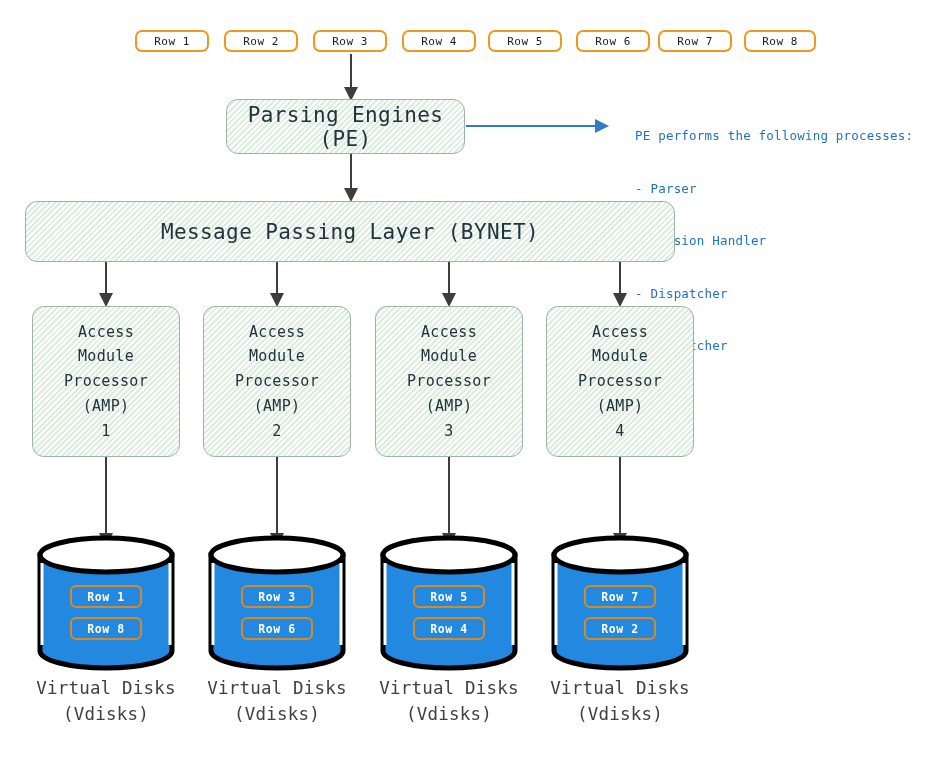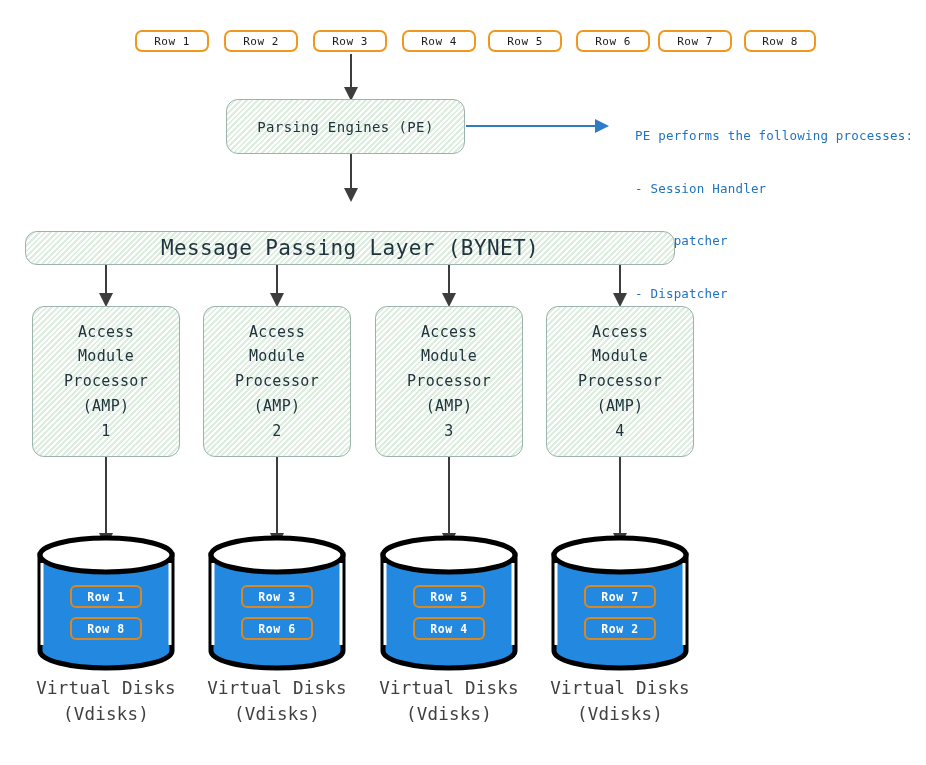--- a/index.html
+++ b/index.html
@@ -41,21 +41,21 @@
         rgba(255,255,255,0.85) 0px,
         rgba(255,255,255,0.85) 2px,
         rgba(210,230,214,0.55) 2px,
         rgba(210,230,214,0.55) 4px);
     color: #20343d;
     display: flex;
     align-items: center;
     justify-content: center;
     text-align: center;
   }
-  #pe-box { font-size: 14px; letter-spacing: 0.4px; }
+  #pe-box { font-size: 21px; letter-spacing: 0.4px; }
   #bynet-box { font-size: 21px; letter-spacing: 0.4px; }
   .amp-box {
     font-size: 15px;
     line-height: 1.65;
     flex-direction: column;
     letter-spacing: 0.3px;
   }
   .amp-box span { display: block; }
 
   
@@ -161,26 +161,27 @@
   <div class="row-chip" style="left:744px; top:30px; width:72px;">
       <span>Row 8</span>
     </div>
 
   <div class="greenbox" id="pe-box" style="left:226px; top:99px; width:239px; height:55px;">
     <span>Parsing Engines (PE)</span>
   </div>
 
   <div id="pe-annotation" style="left:616px; top:92px;">
     <div>PE performs the following processes:</div>
+    <div>- Parser</div>
     <div>- Session Handler</div>
     <div>- Dispatcher</div>
     <div>- Dispatcher</div>
   </div>
 
-  <div class="greenbox" id="bynet-box" style="left:25px; top:201px; width:650px; height:34px;margin-top:30px;">
+  <div class="greenbox" id="bynet-box" style="left:25px; top:201px; width:650px; height:61px;">
     <span>Message Passing Layer (BYNET)</span>
   </div>
 
   <div class="greenbox amp-box" style="left:32px; top:306px; width:148px; height:151px;">
     <span>Access</span>
     <span>Module</span>
     <span>Processor</span>
     <span>(AMP)</span>
     <span>1</span>
   </div>

